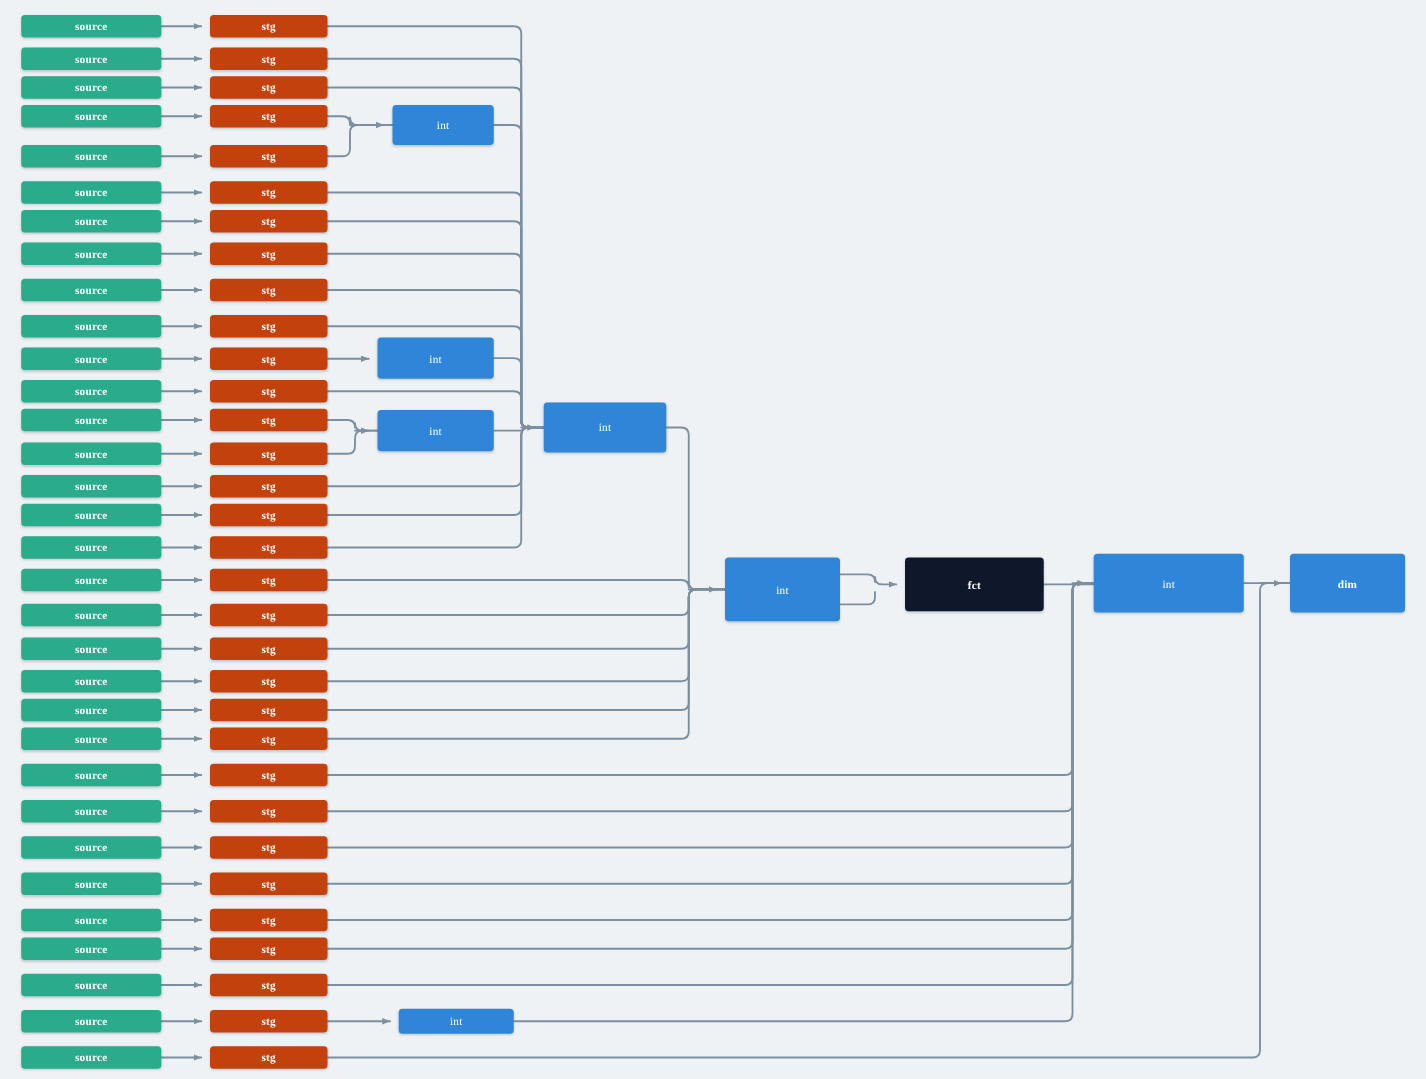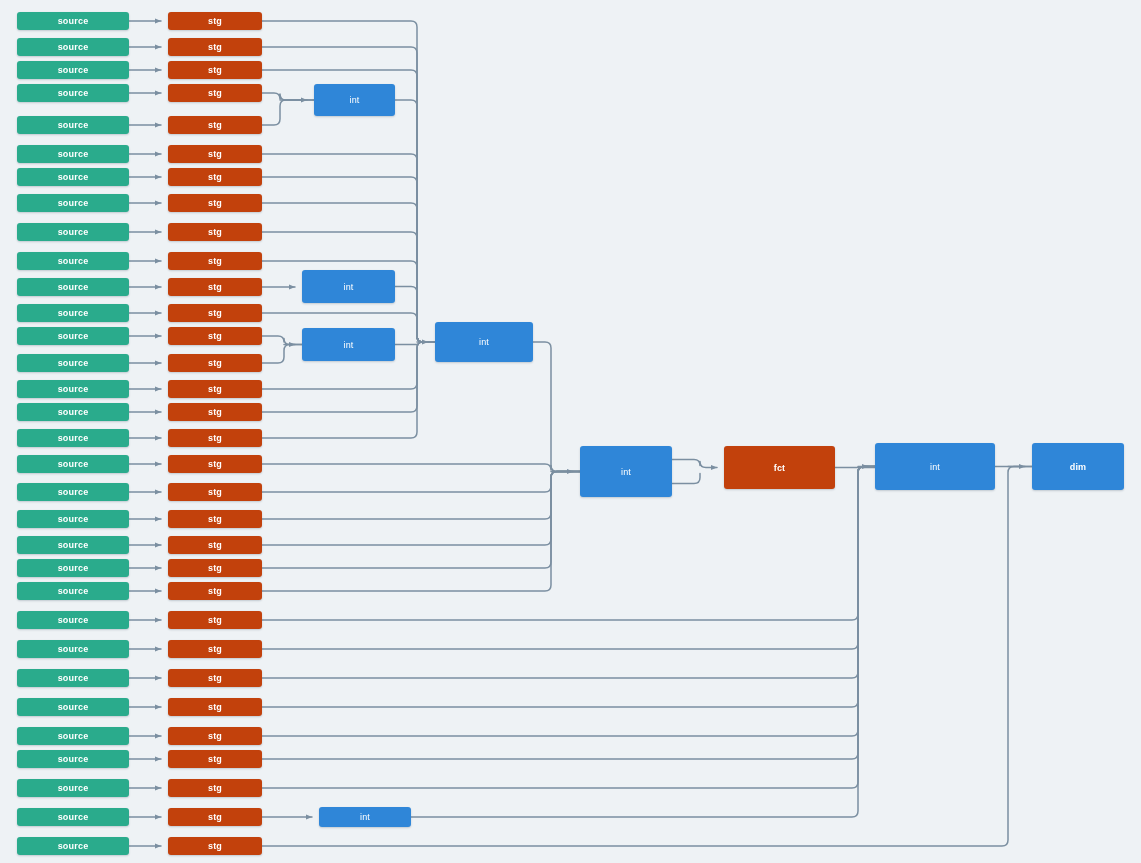--- a/index.html
+++ b/index.html
@@ -5,21 +5,21 @@
   html, body {
     margin: 0;
     padding: 0;
     background: #eef2f5;
   }
   #canvas {
     position: relative;
     width: 1141px;
     height: 863px;
     background: #eef2f5;
-    font-family: Liberation Sans, sans-serif;
+    font-family: Liberation Serif, serif;
     overflow: hidden;
   }
   #edges {
     position: absolute;
     left: 0;
     top: 0;
     width: 1141px;
     height: 863px;
     pointer-events: none;
   }
@@ -34,21 +34,21 @@
     font-size: 9px;
     font-weight: bold;
     letter-spacing: 0.2px;
     box-shadow: 0 1px 2px rgba(40,60,80,0.22);
     cursor: pointer;
     user-select: none;
   }
   .node.source { background: #2aab8c; }
   .node.stg    { background: #c2410c; }
   .node.int    { background: #2f86d8; font-weight: normal; }
-  .node.fct    { background: #c2410c; font-weight: bold; }
+  .node.fct    { background: #0f172a; font-weight: bold; }
   .node.dim    { background: #2f86d8; font-weight: bold; }
   .node-label { pointer-events: none; }
 </style>
 </head>
 <body>
 
 <div id="canvas">
 
   <svg id="edges" viewBox="0 0 1141 863" xmlns="http://www.w3.org/2000/svg">
     <defs>

